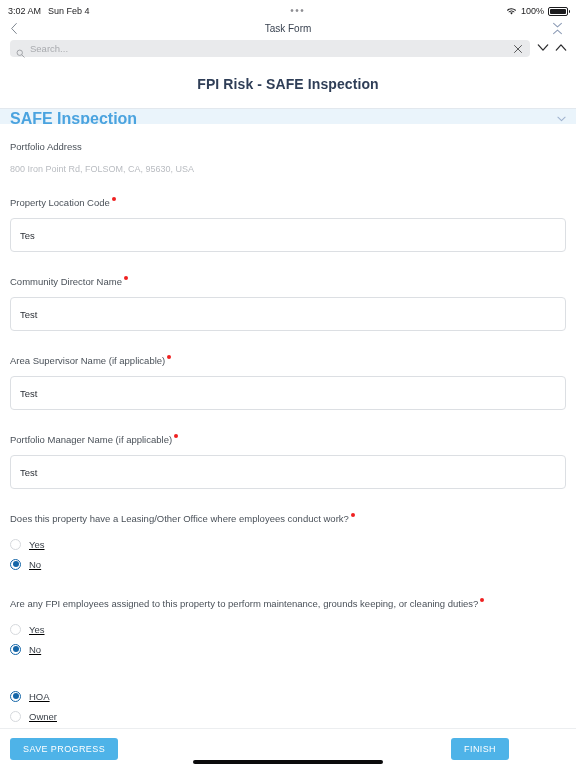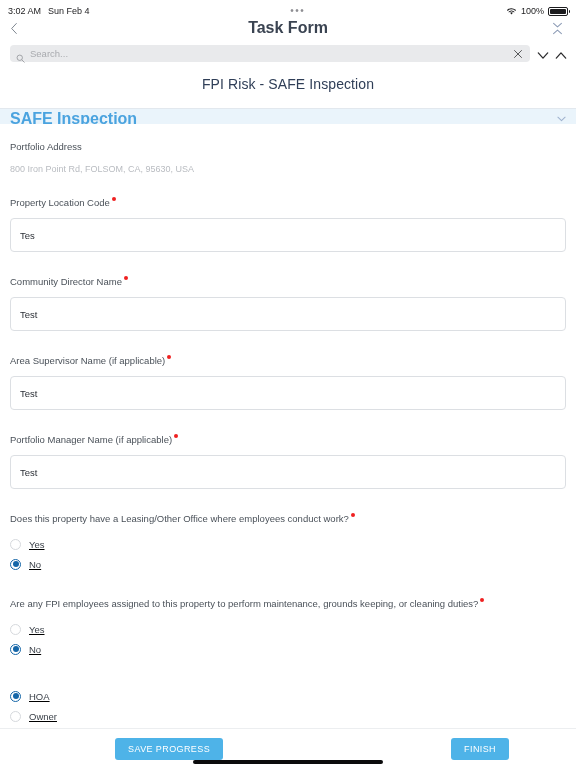--- a/index.html
+++ b/index.html
@@ -43,33 +43,33 @@
     position: relative;
     background: #ffffff;
   }
   .nav-back {
     width: 18px; height: 20px;
     display: flex; align-items: center; justify-content: flex-start;
     color: #5a6472; cursor: pointer;
   }
   .nav-title {
     position: absolute; left: 0; right: 0; text-align: center;
-    font-size: 16px; color: #3a4351; font-weight: 700;
+    font-size: 10px; color: #3a4351; font-weight: 400;
     pointer-events: none;
   }
   .nav-collapse {
     margin-left: auto; width: 18px; height: 20px;
     display: flex; align-items: center; justify-content: center;
     color: #8b9ab5; cursor: pointer;
   }
 
   
   .searchrow {
     height: 22px;
-    display: flex; align-items: flex-end;
+    display: flex; align-items: flex-start;
     padding: 0 6px 0 10px; gap: 6px;
     background: #ffffff;
   }
   .searchbox {
     flex: 1; height: 17px;
     background: #e9eaec; border-radius: 4px;
     display: flex; align-items: center;
     padding: 0 6px; gap: 5px;
   }
   .search-ico { width: 9px; height: 9px; color: #9a9ca0; flex: 0 0 auto; }
@@ -86,21 +86,21 @@
   }
   .search-nav { display: flex; align-items: center; gap: 4px; padding-right: 2px; }
   .search-nav span {
     width: 14px; height: 14px; display: flex; align-items: center; justify-content: center;
     color: #2b2b2d; cursor: pointer;
   }
 
   
   .form-title {
     text-align: center;
-    font-size: 14px; font-weight: normal;
+    font-size: 14px; font-weight: bold;
     color: #2f3e57;
     padding: 14px 0 16px;
     letter-spacing: 0.1px;
   }
 
   
   .section-head {
     background: #eaf4fb;
     border-top: 1px solid #e2e8ee;
     border-bottom: 1px solid #e2e8ee;
@@ -180,21 +180,21 @@
   .btn {
     border: none; border-radius: 3px;
     background: #4eb3e8; color: #ffffff;
     font-family: "Liberation Sans", sans-serif;
     font-size: 9px; font-weight: normal;
     letter-spacing: 0.4px;
     cursor: pointer;
     height: 22px;
     display: inline-flex; align-items: center; justify-content: center;
   }
-  .btn-save { margin-left: 105px; padding: 0 13px; }
+  .btn-save { padding: 0 13px; }
   .btn-finish { margin-left: auto; margin-right: 57px; padding: 0 13px; }
   .home-indicator {
     position: absolute; bottom: 4px; left: 50%;
     transform: translateX(-50%);
     width: 190px; height: 4px; border-radius: 3px;
     background: #0b0b0c;
   }
 </style>
 </head>
 <body>

